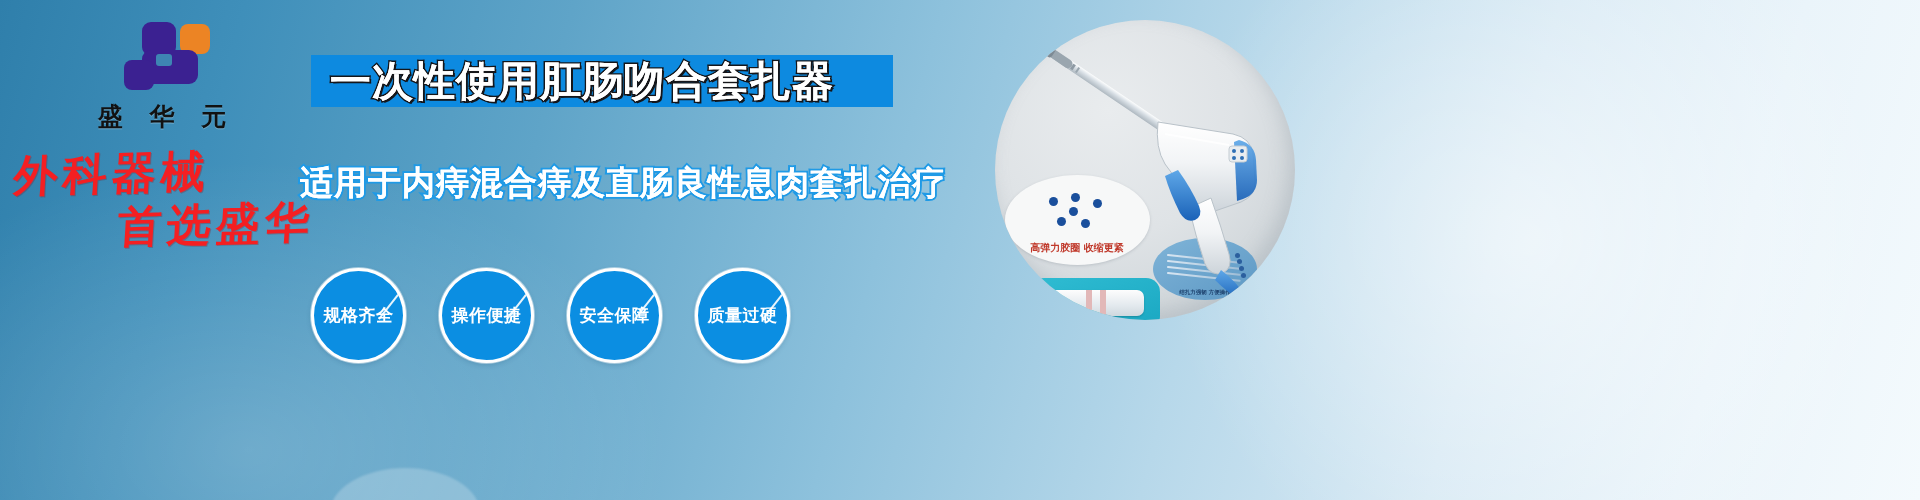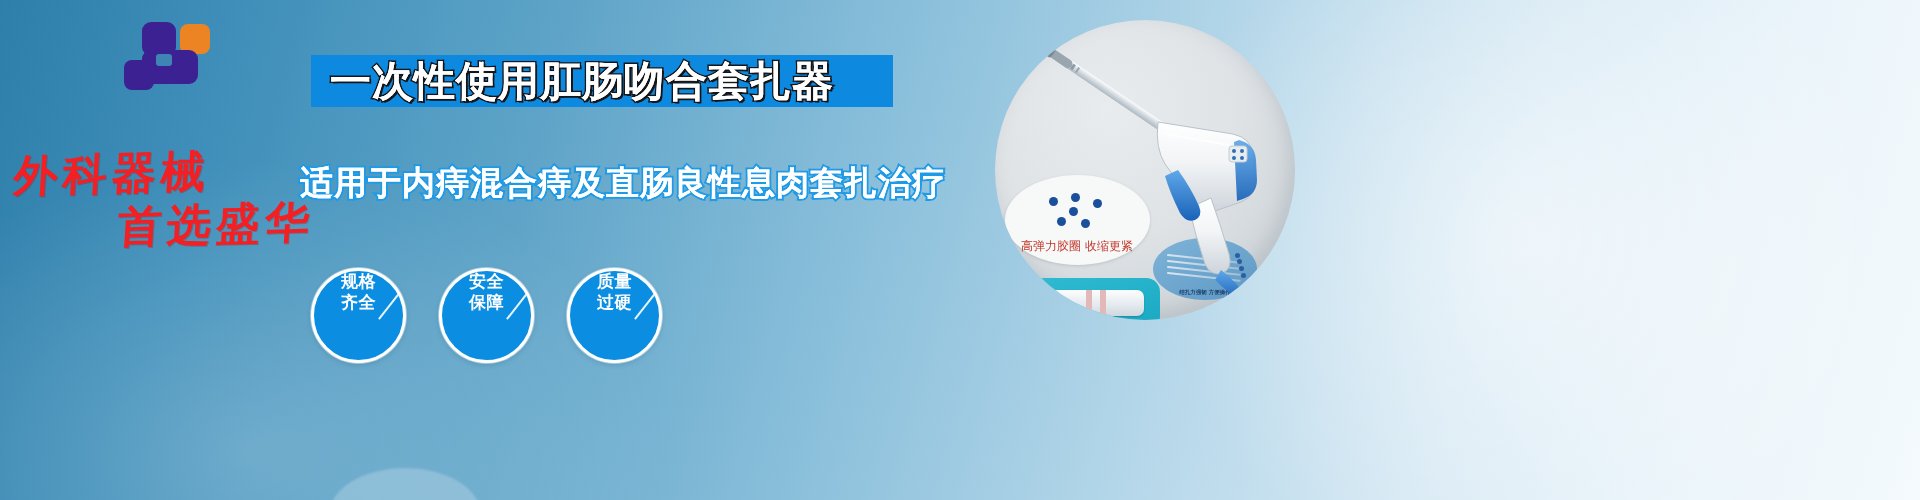--- a/index.html
+++ b/index.html
@@ -92,21 +92,21 @@
     font-size:33px;font-weight:bold;color:#ffffff;letter-spacing:1px;
     line-height:46px;white-space:nowrap;
   }
   
   .badges{position:absolute;left:311px;top:268px;display:flex;gap:33px;}
   .badge{
     position:relative;width:89px;height:89px;border-radius:50%;
     background:#0b8ee2;
     border:3px solid #ffffff;
     box-shadow:0 0 0 1px rgba(255,255,255,.45), 0 2px 5px rgba(10,60,100,.18);
-    display:flex;flex-direction:column;align-items:center;
+    display:flex;flex-direction:row;align-items:center;justify-content:center;
     overflow:hidden;
   }
   .badge .slash{
     position:absolute;right:12px;top:16px;width:2px;height:36px;
     background:rgba(255,255,255,.9);
     transform:rotate(38deg);transform-origin:center;
   }
   .badge .bt{
     font-family:"DejaVu Sans","Liberation Sans",sans-serif;
     font-size:17px;font-weight:bold;color:#fff;line-height:21px;letter-spacing:.5px;
@@ -120,21 +120,21 @@
   }
   .disc-inner{position:absolute;inset:0;border-radius:50%;overflow:hidden;}
   
   .oval-dots{
     position:absolute;left:10px;top:155px;width:145px;height:90px;border-radius:50%/50%;
     background:#f7f8f8;box-shadow:0 1px 3px rgba(120,130,140,.3);
   }
   .dot{position:absolute;width:9px;height:9px;border-radius:50%;background:#1a4f9c;}
   .oval-label{
     position:absolute;left:12px;bottom:10px;width:120px;text-align:center;
-    font-size:12px;color:#c0392b;font-weight:normal;
+    font-size:10px;color:#c0392b;font-weight:bold;
     font-family:"DejaVu Sans","Liberation Sans",sans-serif;
   }
   
   .needles{
     position:absolute;left:158px;top:218px;width:104px;height:62px;border-radius:50%/50%;
     background:linear-gradient(150deg,#7fb4d8,#5d98c4);
   }
   .ndl{position:absolute;height:2px;background:linear-gradient(90deg,#d8e6f2,#9fbdd6);border-radius:1px;
        transform-origin:left center;}
   .ndl-tip{position:absolute;width:5px;height:5px;border-radius:50%;background:#2b5f9e;}
@@ -173,20 +173,21 @@
   <div class="bl-blob"></div>
 
   <div class="logo-wrap">
     <div class="logo-mark">
       <div class="lm lm-a"></div>
       <div class="lm lm-b"></div>
       <div class="lm lm-c"></div>
       <div class="lm lm-d"></div>
       <div class="lm-notch"></div>
     </div>
+    <div class="logo-text">盛 华 元</div>
   </div>
 
   <div class="slogan">
     <span class="l1">外科器械</span>
     <span class="l2">首选盛华</span>
   </div>
 
   <div class="title-bar"></div>
   <div class="title-text">一次性使用肛肠吻合套扎器</div>
   <div class="title-text-fill">一次性使用肛肠吻合套扎器</div>
@@ -195,20 +196,25 @@
   <div class="subtitle-fill">适用于内痔混合痔及直肠良性息肉套扎治疗</div>
 
   <div class="badges">
 
     <div class="badge">
       <span class="slash"></span>
       <span class="bt">规格</span>
       <span class="bt">齐全</span>
     </div>
 
+    <div class="badge">
+      <span class="slash"></span>
+      <span class="bt">操作</span>
+      <span class="bt">便捷</span>
+    </div>
 
     <div class="badge">
       <span class="slash"></span>
       <span class="bt">安全</span>
       <span class="bt">保障</span>
     </div>
 
     <div class="badge">
       <span class="slash"></span>
       <span class="bt">质量</span>

